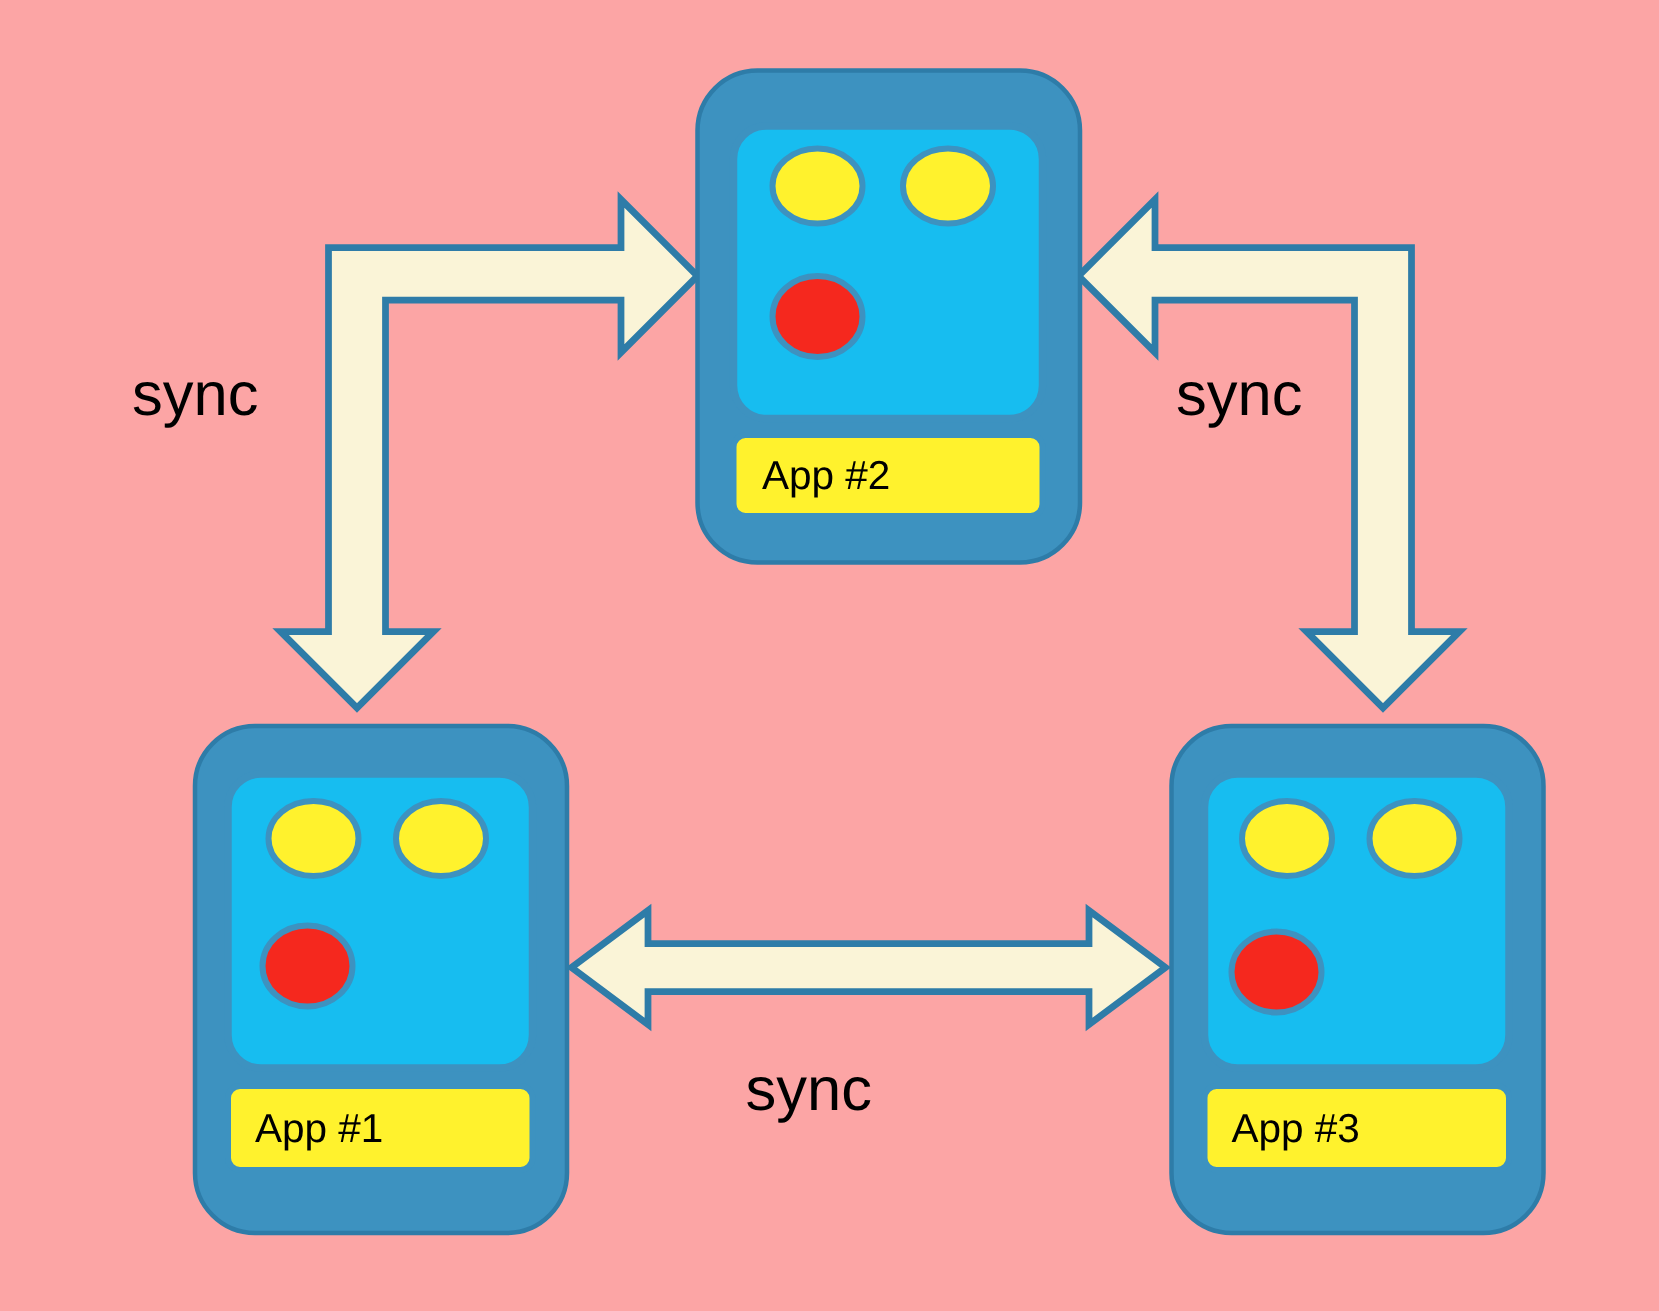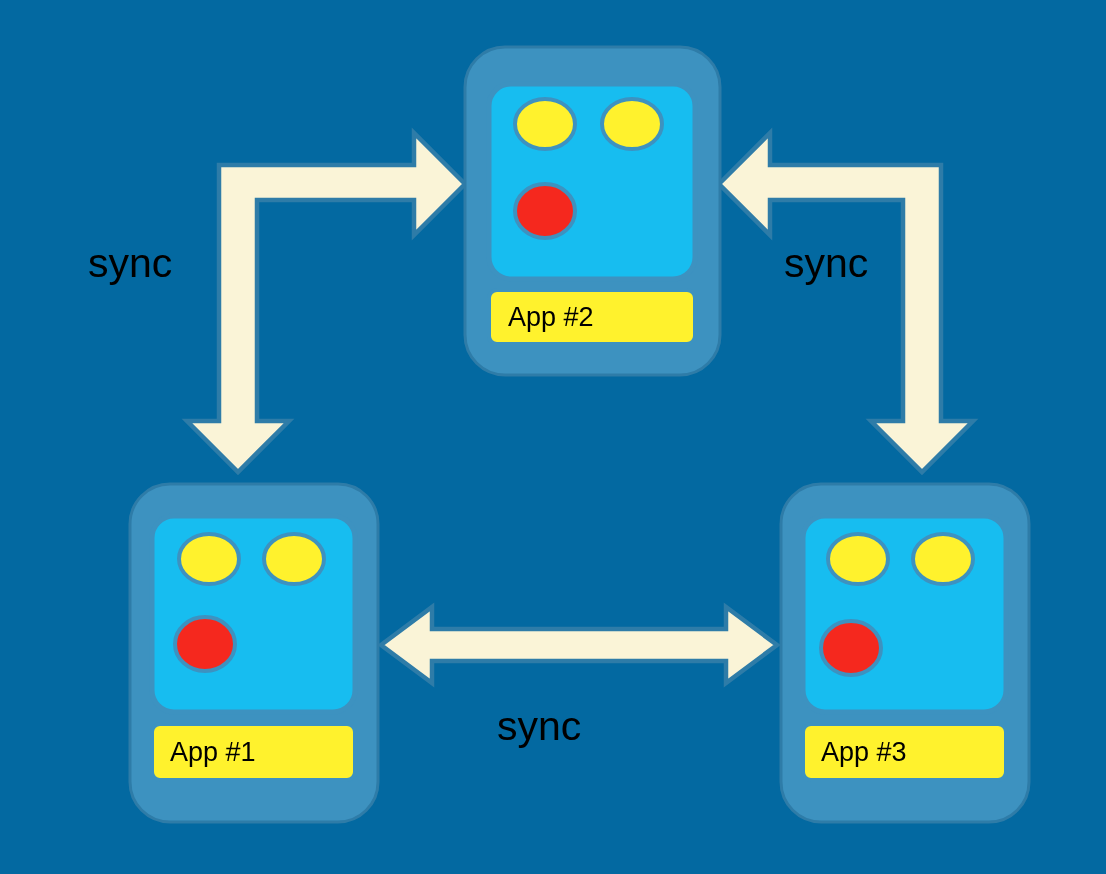--- a/index.html
+++ b/index.html
@@ -8,21 +8,21 @@
     padding: 0;
     background: #ffffff;
   }
   body {
     font-family: "Liberation Sans", sans-serif;
   }
   #canvas {
     position: relative;
     width: 1106px;
     height: 874px;
-    background: #0369a1;
+    background: #fca5a5;
     overflow: hidden;
   }
   #diagram-svg {
     position: absolute;
     top: 0;
     left: 0;
     width: 1106px;
     height: 874px;
     display: block;
   }

